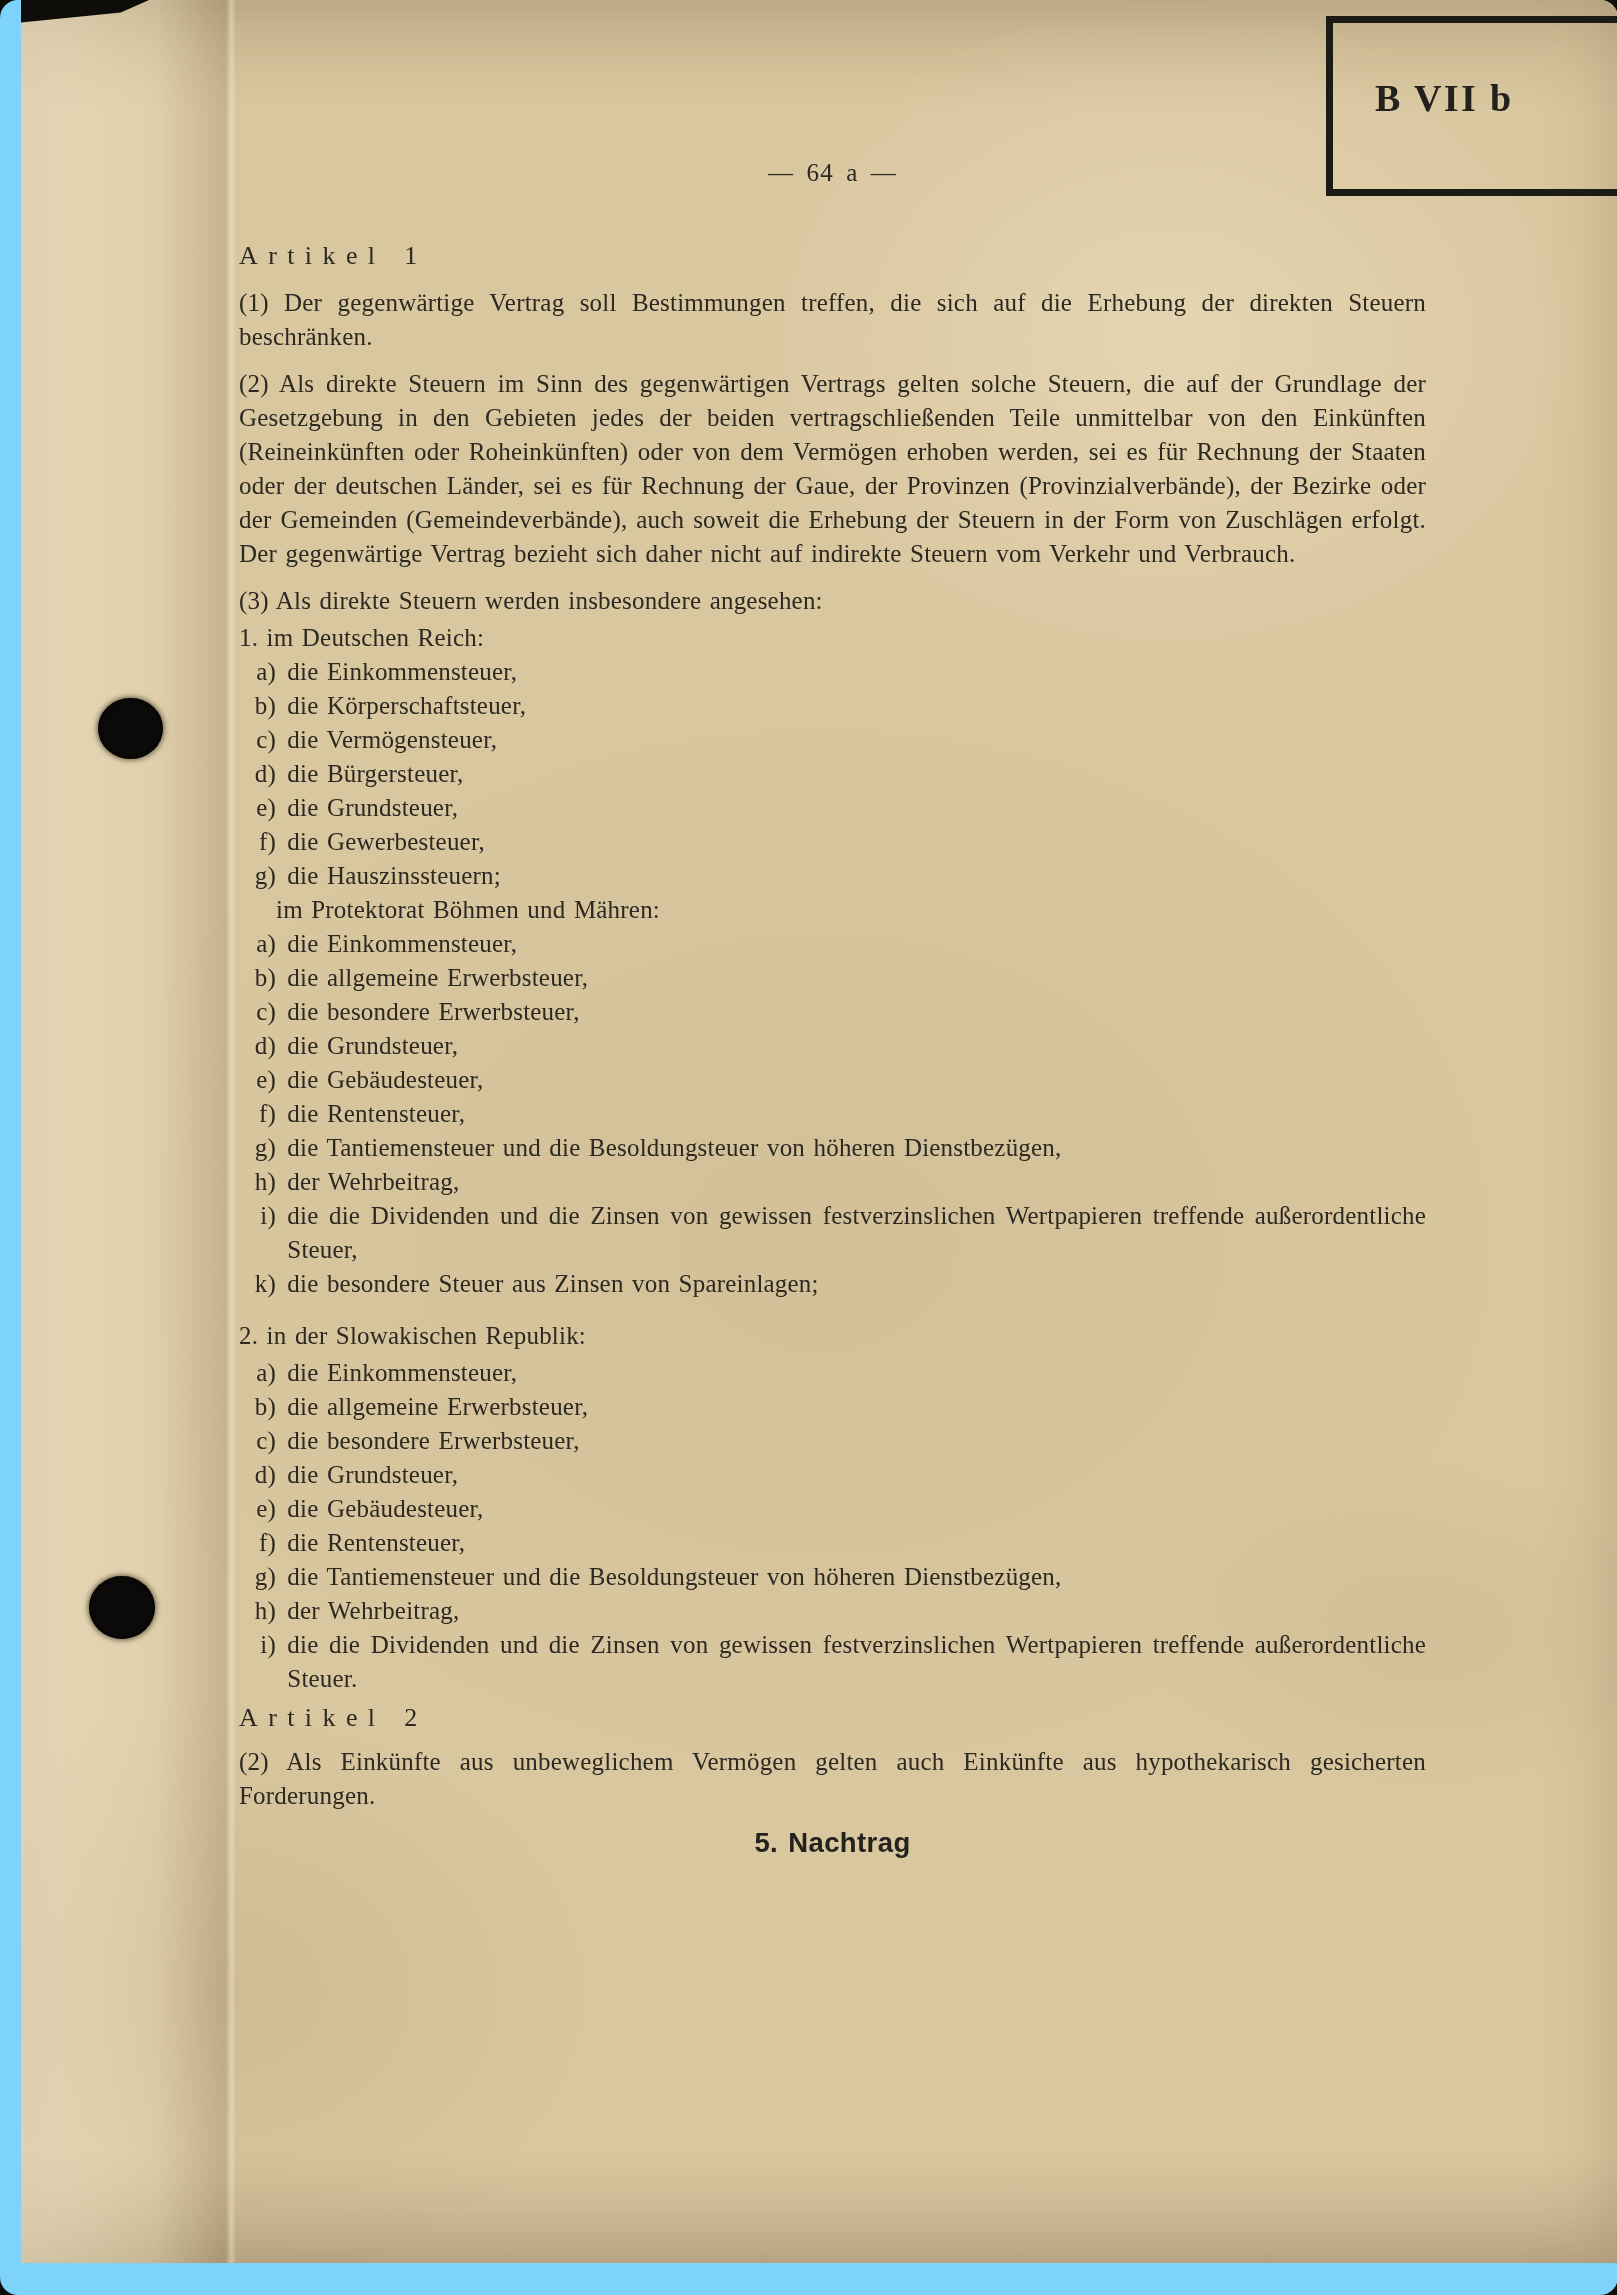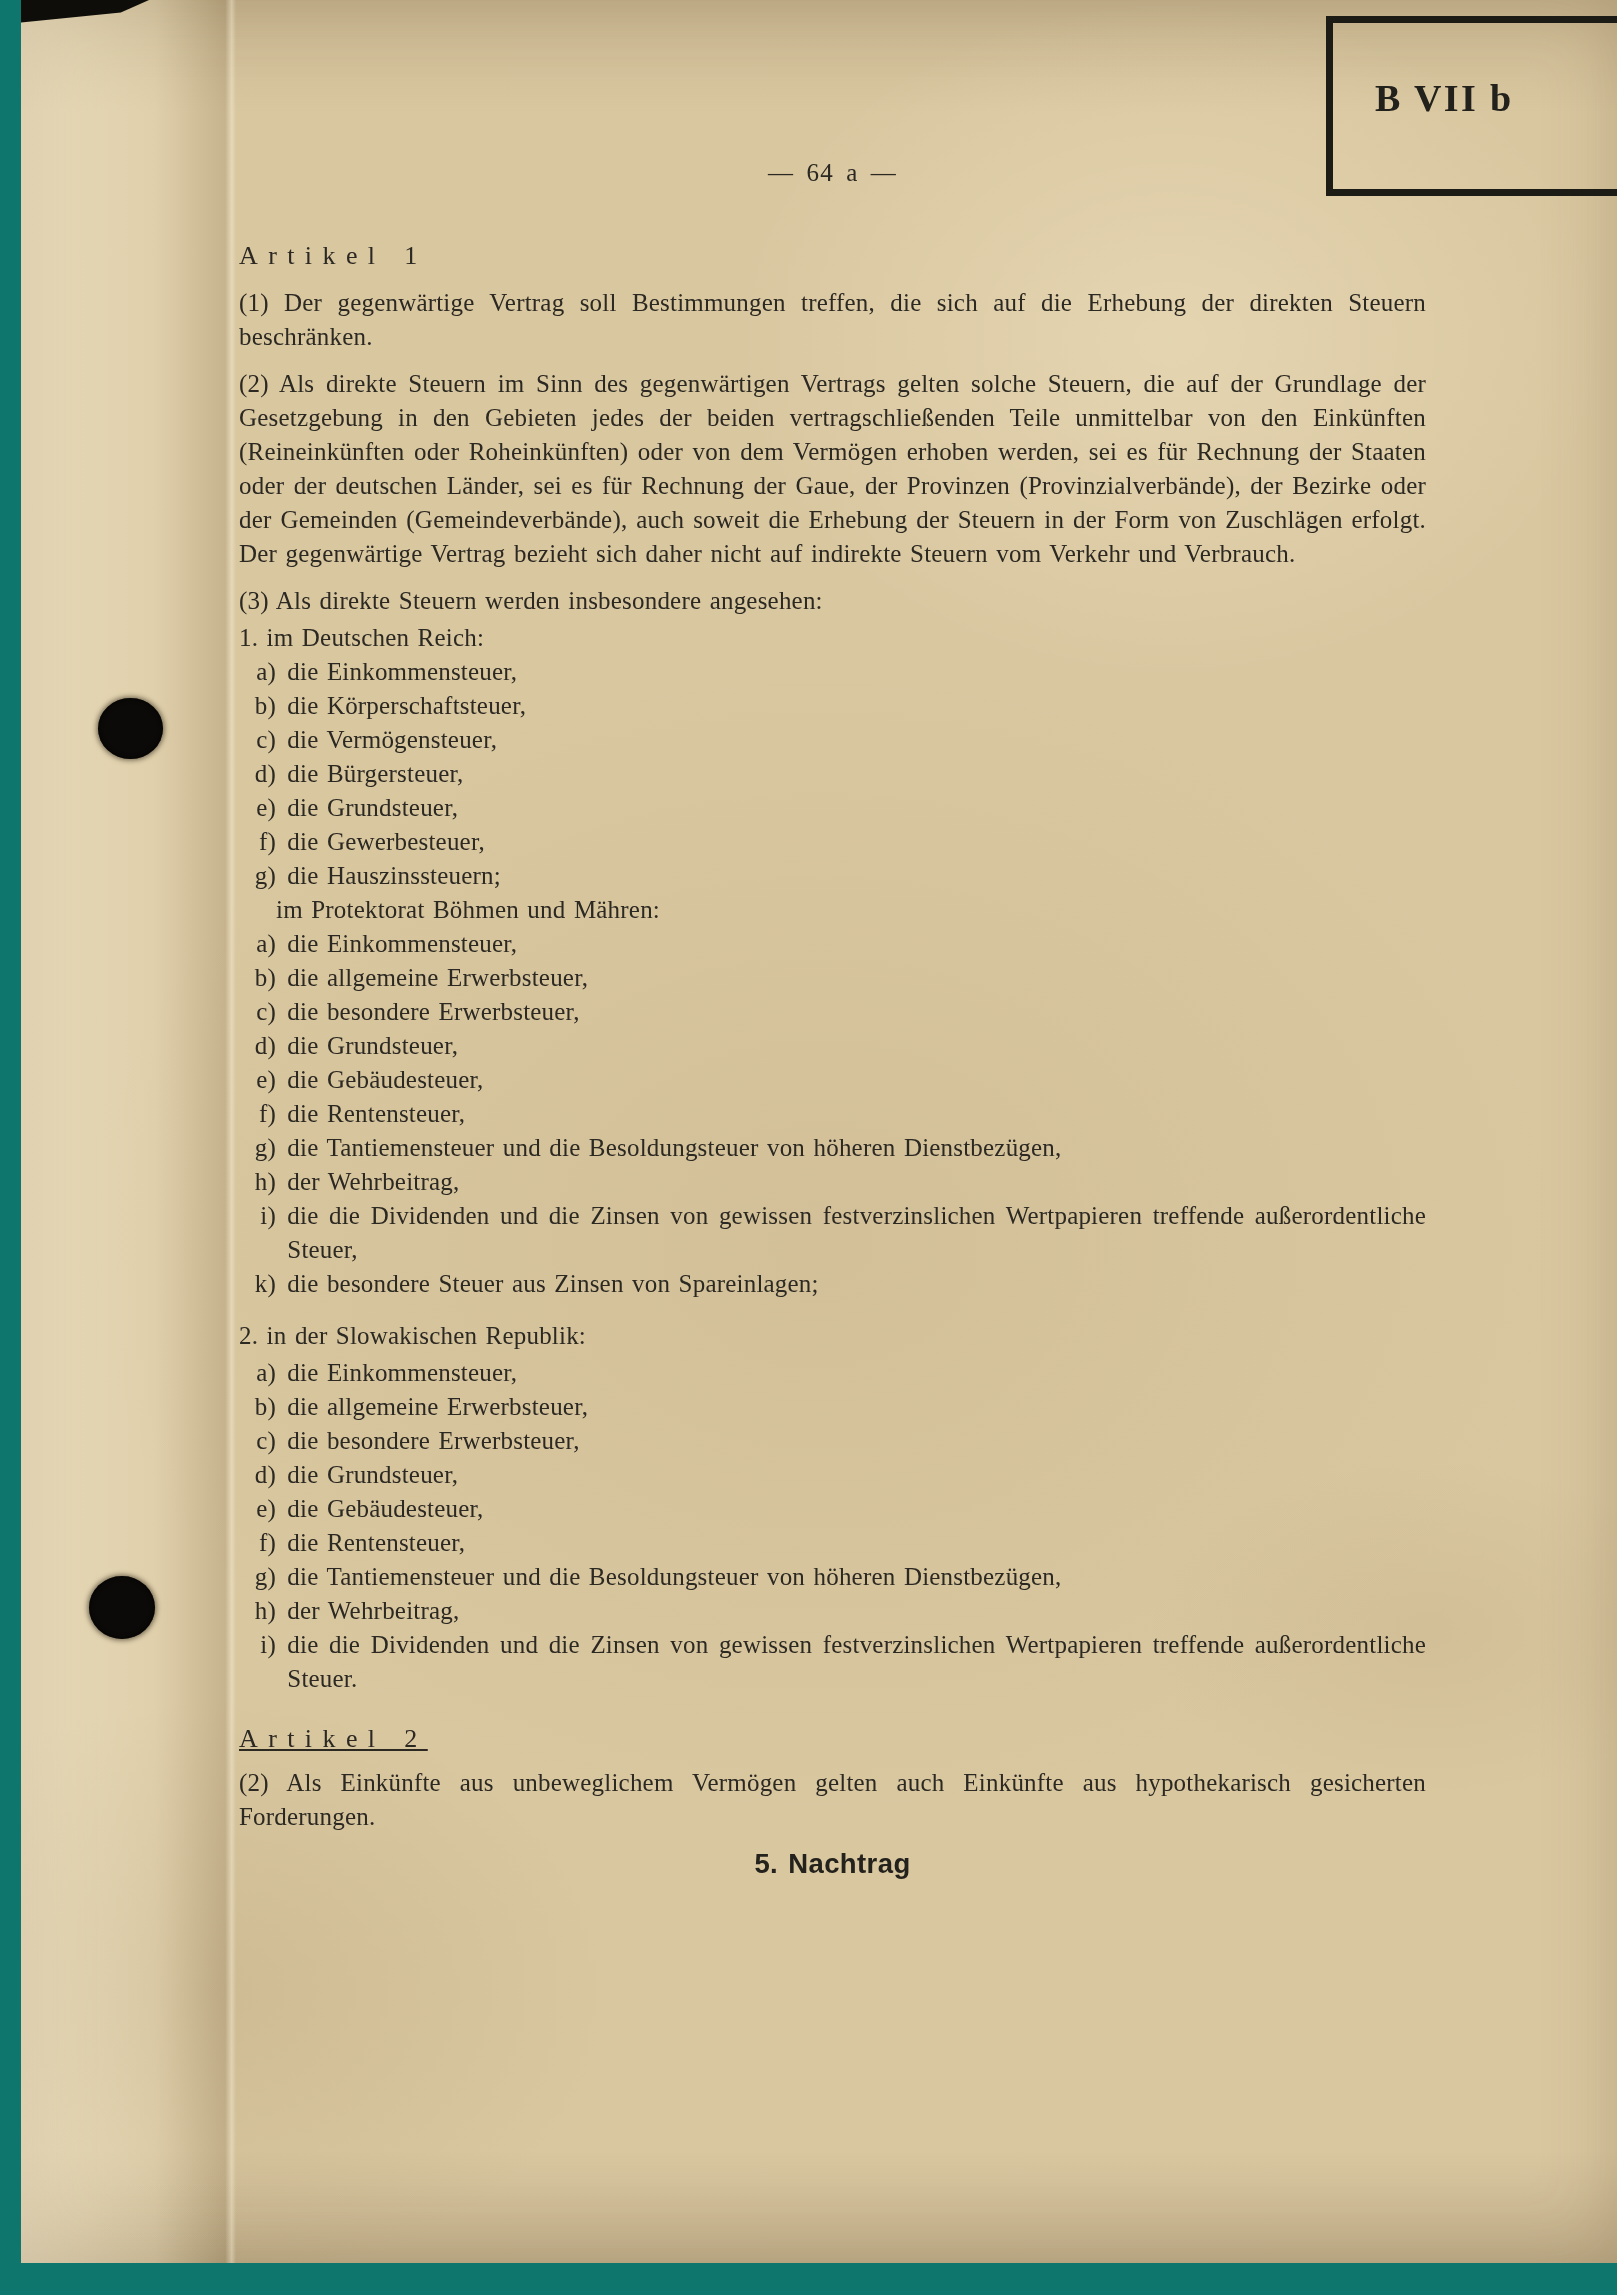--- a/index.html
+++ b/index.html
@@ -1,21 +1,22 @@
 <!DOCTYPE html>
 <html style="font-size:13px"><head>
 <meta charset="utf-8">
 <style>
   html,body{margin:0;padding:0;background:#0e0d0a;}
   .scan{
     position:relative;
     width:1618px;height:2295px;
-    background:#0f766e;
+    background:#7dd3fc;
     overflow:hidden;
     font-family:"Liberation Serif","DejaVu Serif",serif;
+    border-radius:18px;
   }
   .paper{
     position:absolute;left:21px;top:0;
     width:1597px;height:2263px;
     background-color:#d9c7a0;
     background-image:
       radial-gradient(ellipse 728px 566px at 72% 15%, rgba(255,245,215,0.30), transparent 60%),
       radial-gradient(ellipse 1051px 809px at 50% 55%, rgba(125,98,55,0.07), transparent 72%),
       radial-gradient(ellipse 615px 453px at 12% 88%, rgba(110,85,45,0.10), transparent 65%),
       radial-gradient(ellipse 404px 243px at 88% 72%, rgba(120,92,50,0.08), transparent 70%),
@@ -58,21 +59,21 @@
     font-size:25px;line-height:34px;letter-spacing:0.2px;word-spacing:2px;
     text-align:justify;
   }
   .page-number{
     text-align:center;letter-spacing:1.2px;margin-bottom:49px;word-spacing:4.9px;
   }
   .article-title{
     font-size:26px;font-weight:normal;text-align:left;
     letter-spacing:0.40em;margin:0 0 13px 0;line-height:34px;
   }
-  .article-title.second{margin-top:26px;margin-bottom:9.7px;text-decoration:underline;}
+  .article-title.second{margin-top:5px;margin-bottom:9.7px;}
   .content p{margin:0 0 13px 0;}
   .content p.tight{margin-bottom:3.2px;}
   .list-heading{margin:0;}
   .list-heading.indent{margin-left:37px;}
   .list-heading.gap{margin-top:18px;margin-bottom:3.2px;}
   .list{margin:0 0 0 0;}
   .list-item{display:flex;align-items:flex-start;}
   .list-item .marker{
     flex:0 0 37px;text-align:right;padding-right:11.3px;box-sizing:content-box;
     white-space:nowrap;

